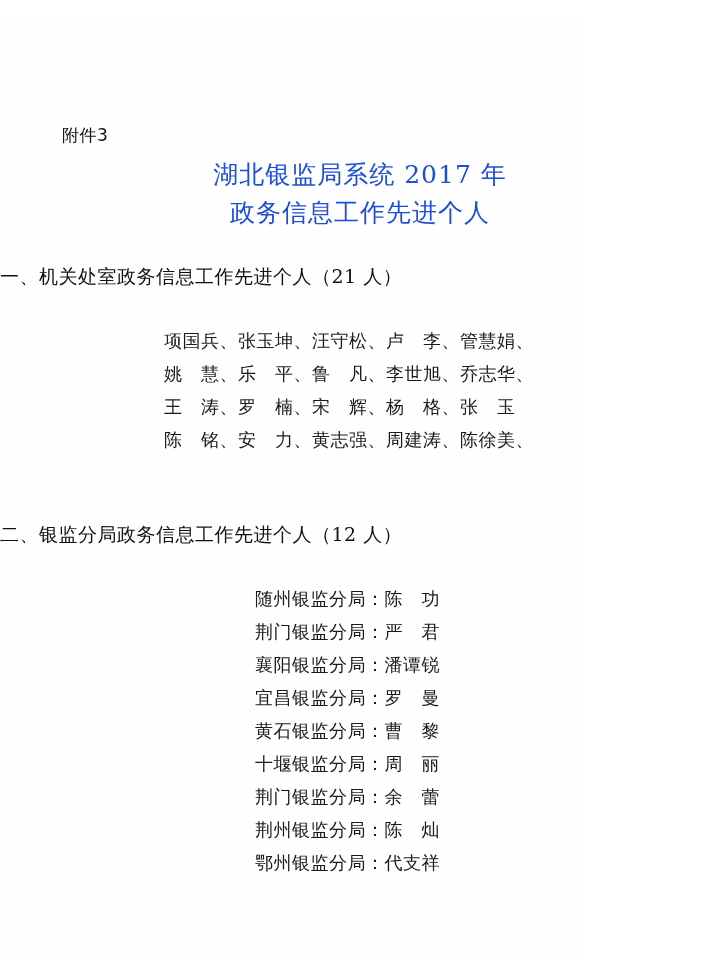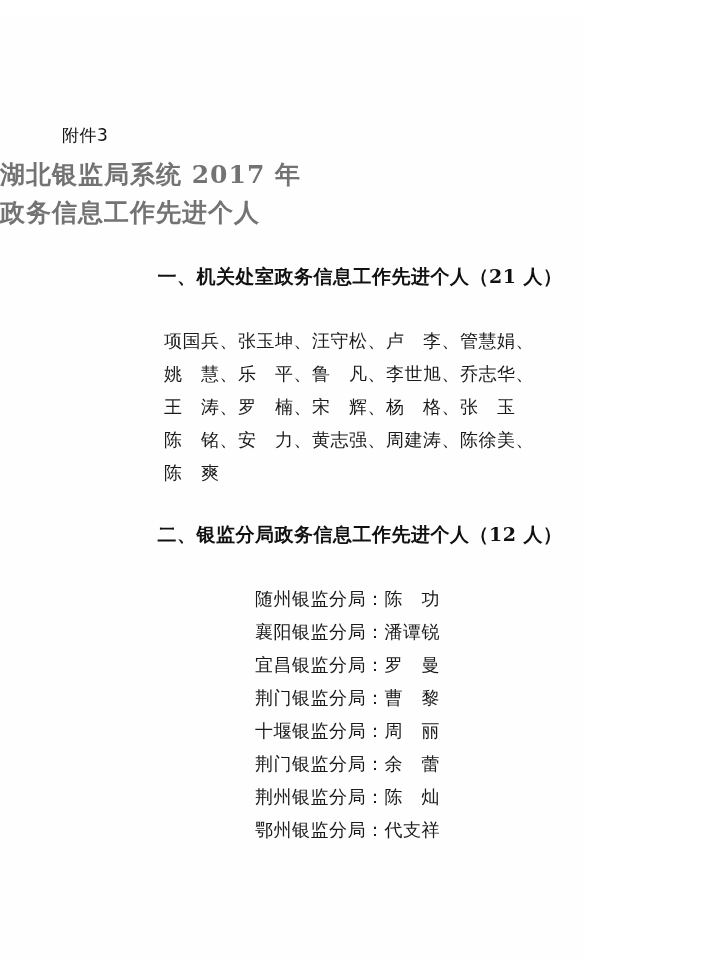--- a/index.html
+++ b/index.html
@@ -30,37 +30,37 @@
     font-size: 17px;
     letter-spacing: 0.5px;
     color: #111;
     font-family: "DejaVu Sans", "Liberation Sans", sans-serif;
   }
   .doc-title {
     position: absolute;
     left: 0;
     top: 140px;
     width: 720px;
+    text-align: center;
     font-size: 25px;
-    font-weight: bold;
+    font-weight: normal;
     line-height: 38px;
     letter-spacing: 1px;
-    color: #737373;
+    color: #1d4ed8;
   }
   .doc-title .line2 {
     display: block;
   }
   .section-heading {
     position: absolute;
     width: 720px;
     font-size: 19px;
-    font-weight: bold;
+    font-weight: normal;
     letter-spacing: 0.5px;
     color: #111;
-    text-align: center;
   }
   .section1-heading { top: 248px; }
   .section2-heading { top: 506px; }
 
   .names-block {
     position: absolute;
     left: 128px;
     top: 308px;
     width: 470px;
     margin-left: 36px;
@@ -99,29 +99,29 @@
     <span class="line2">政务信息工作先进个人</span>
   </div>
 
   <div class="section-heading section1-heading">一、机关处室政务信息工作先进个人（21 人）</div>
 
   <div class="names-block">
     <div class="names-row">项国兵、张玉坤、汪守松、卢　李、管慧娟、</div>
     <div class="names-row">姚　慧、乐　平、鲁　凡、李世旭、乔志华、</div>
     <div class="names-row">王　涛、罗　楠、宋　辉、杨　格、张　玉</div>
     <div class="names-row">陈　铭、安　力、黄志强、周建涛、陈徐美、</div>
-    <div class="names-row">陈　爽</div>
   </div>
 
   <div class="section-heading section2-heading">二、银监分局政务信息工作先进个人（12 人）</div>
 
   <div class="branch-block">
     <div class="branch-row">随州银监分局：陈　功</div>
+    <div class="branch-row">荆门银监分局：严　君</div>
     <div class="branch-row">襄阳银监分局：潘谭锐</div>
     <div class="branch-row">宜昌银监分局：罗　曼</div>
-    <div class="branch-row">荆门银监分局：曹　黎</div>
+    <div class="branch-row">黄石银监分局：曹　黎</div>
     <div class="branch-row">十堰银监分局：周　丽</div>
     <div class="branch-row">荆门银监分局：余　蕾</div>
     <div class="branch-row">荆州银监分局：陈　灿</div>
     <div class="branch-row">鄂州银监分局：代支祥</div>
   </div>
 
 </div>
 
 </body></html>

